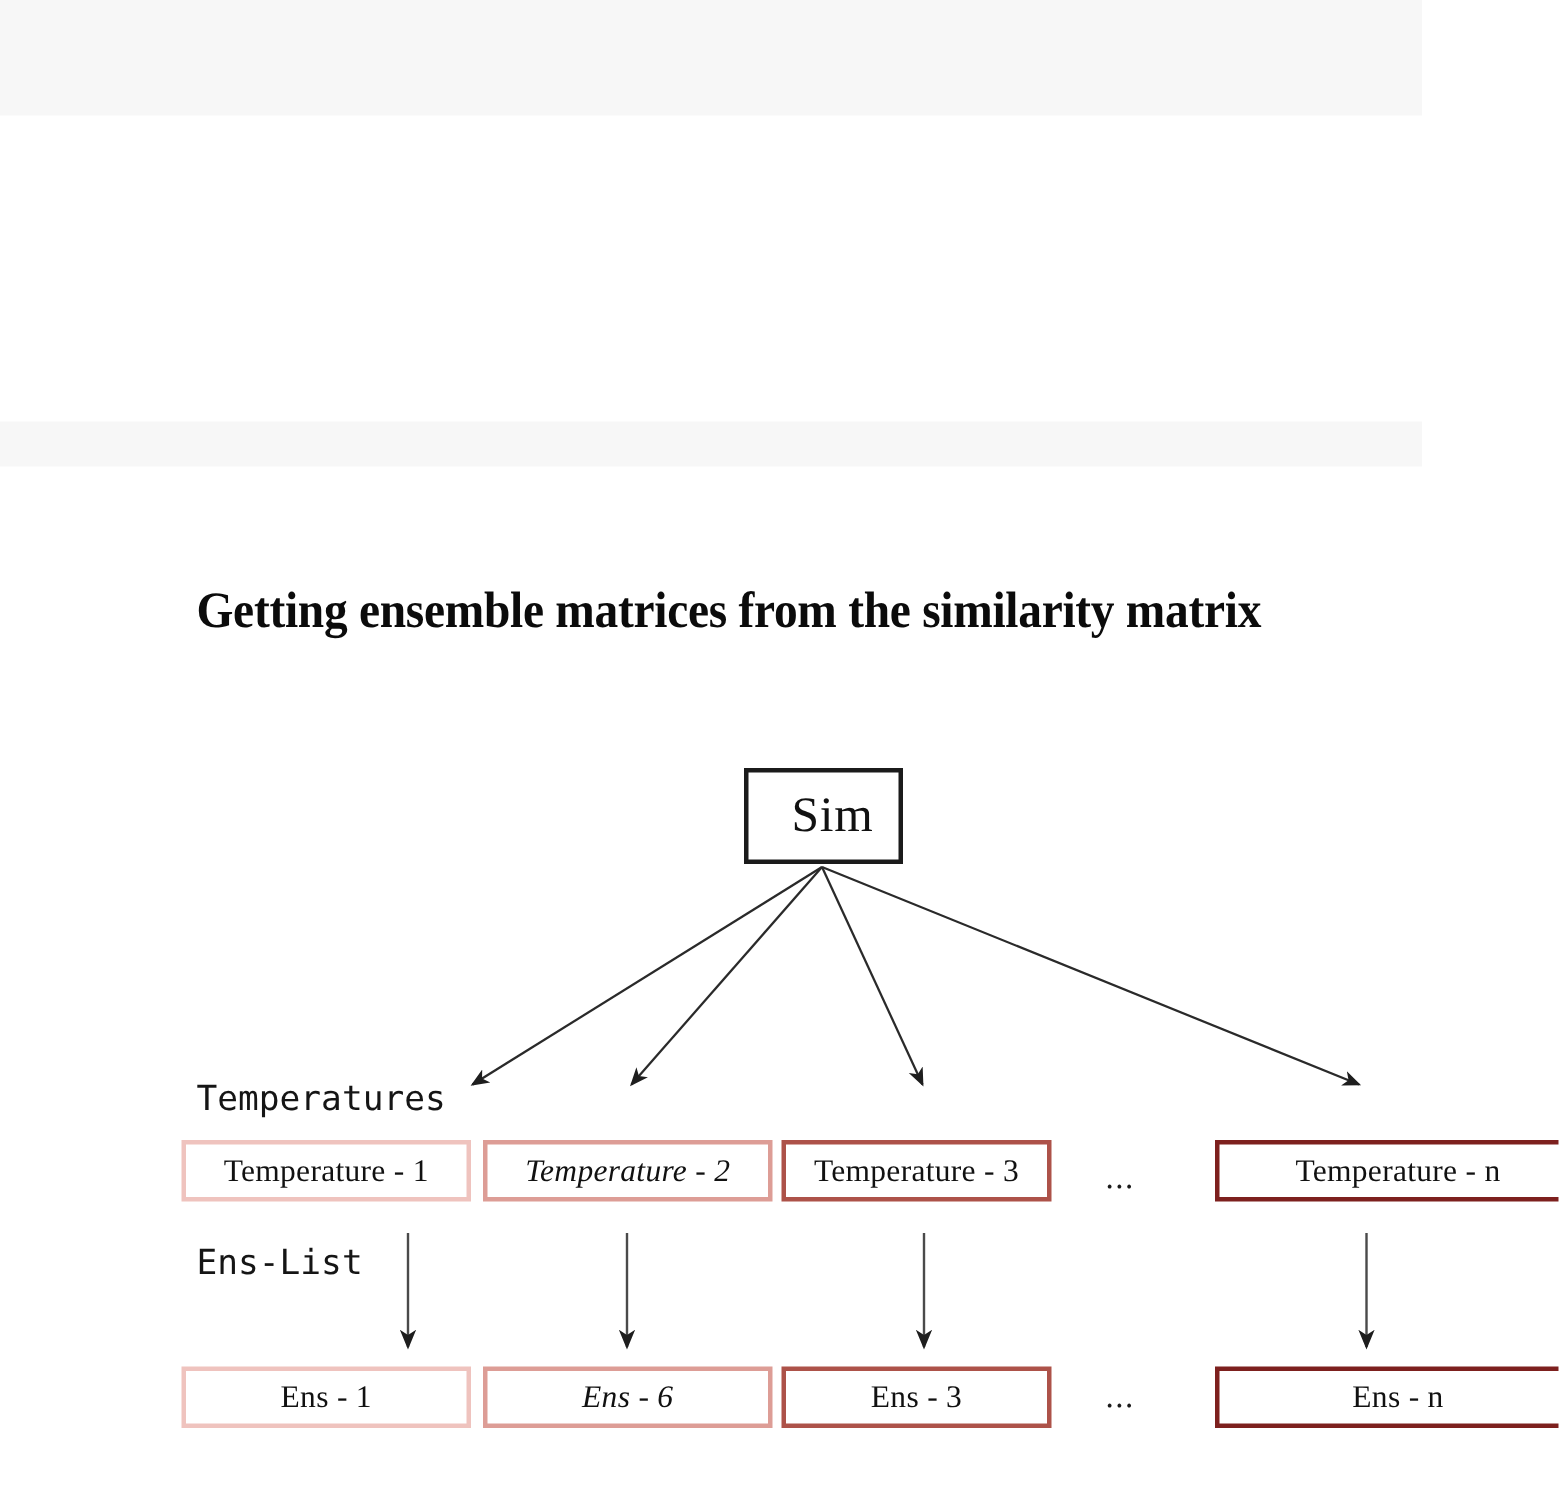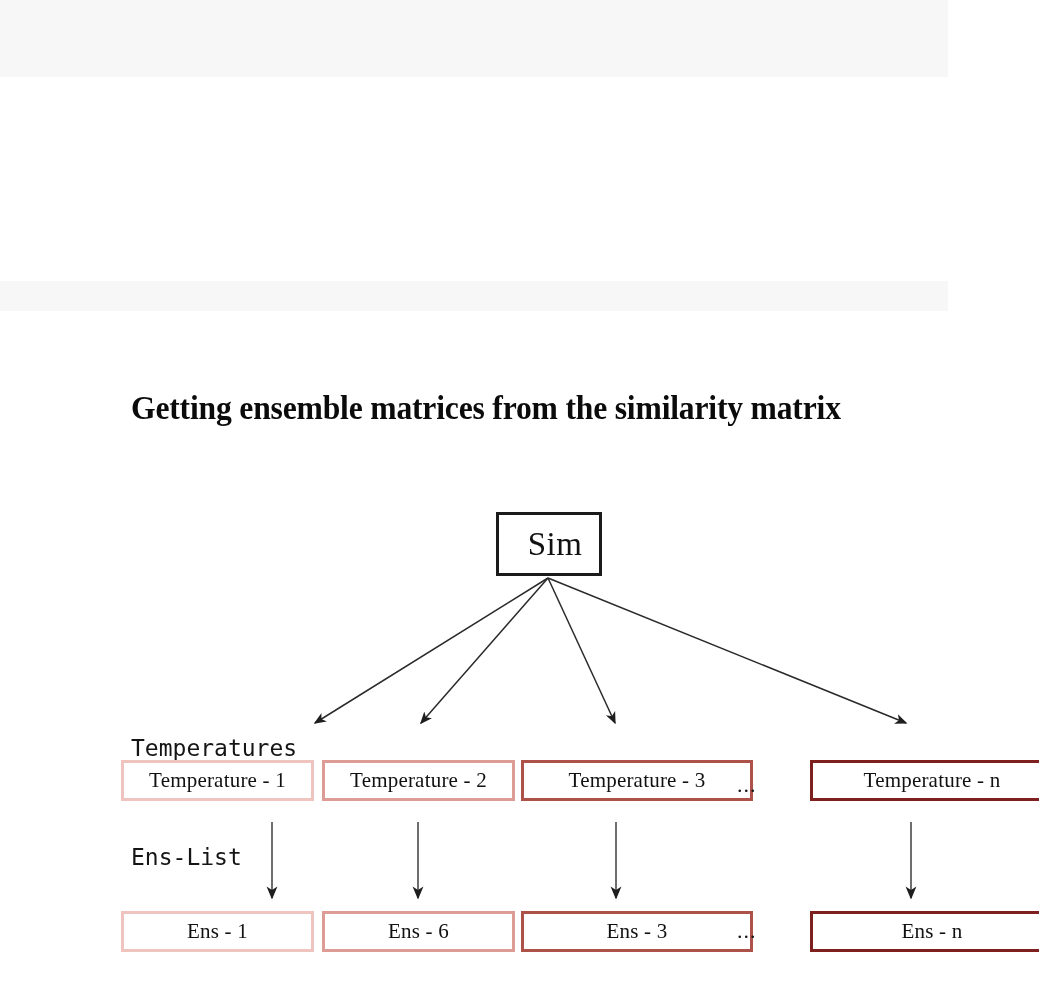--- a/index.html
+++ b/index.html
@@ -77,42 +77,41 @@
   }
 
   .temp-box, .ens-box {
     height: 41px;
     font-size: 21px;
     letter-spacing: 0.2px;
   }
 
   
   .col-1 { left: 121px; width: 193px; text-align: center; }
-  .col-2 { left: 322px; width: 193px; }
-  .col-3 { left: 521px; width: 232px; }
+  .col-2 { left: 322px; width: 193px; font-style: italic; }
+  .col-3 { left: 521px; width: 180px; }
   .col-n { left: 810px; width: 244px; text-align: right; }
 
   .row-temp { top: 760px; }
   .row-ens  { top: 911px; }
 
   
   .shade-1 { border: 3px solid #efc3be; }
   .shade-2 { border: 3px solid #dd9d96; }
   .shade-3 { border: 3px solid #ad5249; }
   .shade-n { border: 3px solid #7d201e; }
 
   
   .group-label {
     position: absolute;
     font-family: "DejaVu Sans Mono", monospace;
     font-size: 23px;
     color: #151515;
     letter-spacing: 0px;
     white-space: nowrap;
-    margin-top: 15px;
   }
   #label-temperatures { left: 131px; top: 720px; }
   #label-ens-list     { left: 131px; top: 829px; }
 
   
   .ellipsis {
     position: absolute;
     font-family: "Liberation Serif", serif;
     font-size: 22px;
     color: #1a1a1a;

